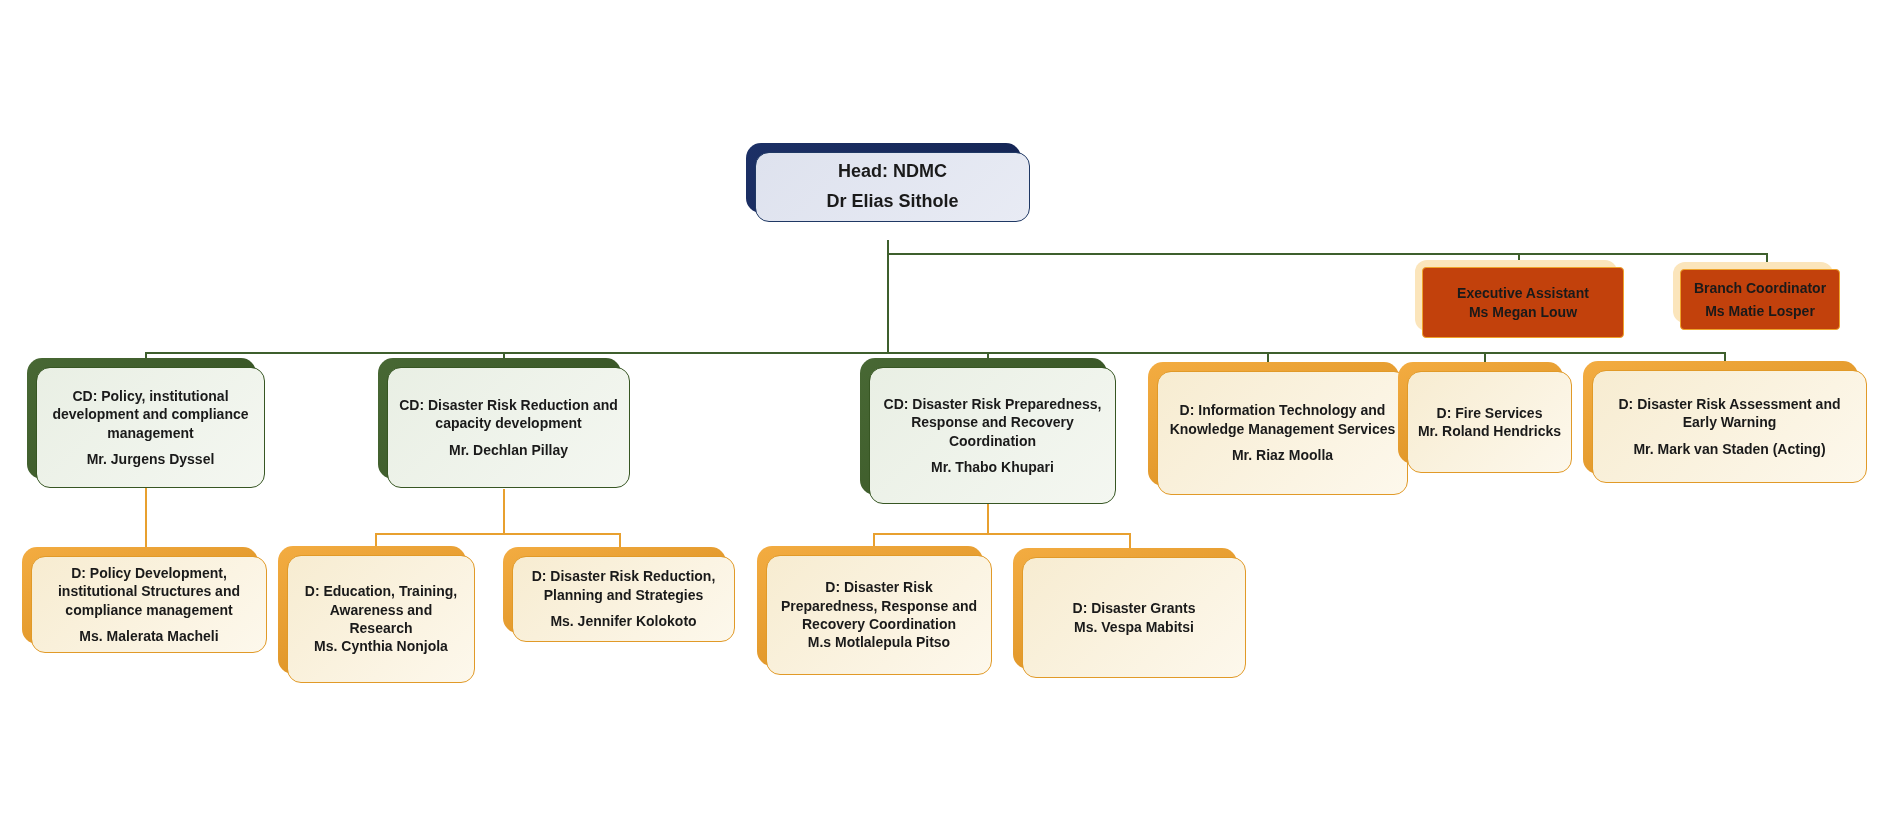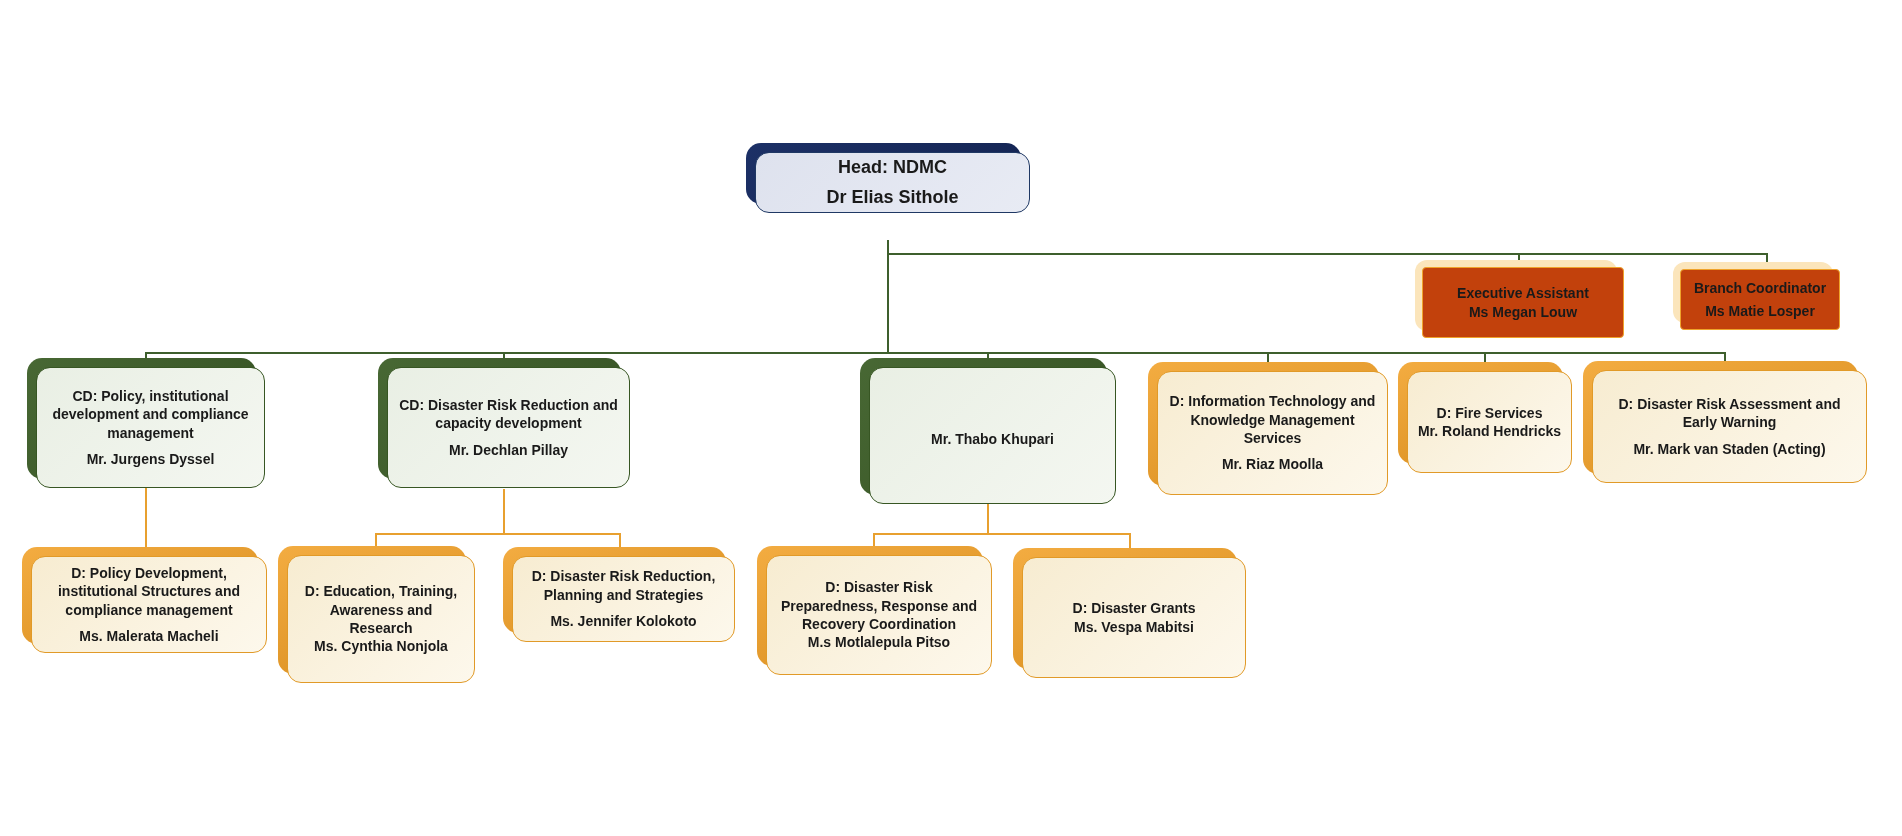--- a/index.html
+++ b/index.html
@@ -80,21 +80,21 @@
   <div class="line orange" style="left:145px;top:488px;width:2px;height:60px;"></div>
   <div class="line orange" style="left:503px;top:489px;width:2px;height:46px;"></div>
   <div class="line orange" style="left:375px;top:533px;width:246px;height:2px;"></div>
   <div class="line orange" style="left:375px;top:533px;width:2px;height:15px;"></div>
   <div class="line orange" style="left:619px;top:533px;width:2px;height:16px;"></div>
   <div class="line orange" style="left:987px;top:503px;width:2px;height:32px;"></div>
   <div class="line orange" style="left:873px;top:533px;width:258px;height:2px;"></div>
   <div class="line orange" style="left:873px;top:533px;width:2px;height:15px;"></div>
   <div class="line orange" style="left:1129px;top:533px;width:2px;height:17px;"></div>
 
-  <div class="node navy" style="left:746px;top:143px;width:284px;height:70px;">
+  <div class="node navy" style="left:746px;top:143px;width:284px;height:79px;">
     <div class="back"></div>
     <div class="front">
       <div class="title">Head: NDMC</div>
       <div class="person">Dr Elias Sithole</div>
     </div>
   </div>
 
   <div class="node pale tight" style="left:1415px;top:260px;width:209px;height:78px;">
     <div class="back"></div>
     <div class="front">
@@ -123,25 +123,26 @@
     <div class="back"></div>
     <div class="front">
       <div class="title">CD: Disaster Risk Reduction and capacity development</div>
       <div class="person">Mr. Dechlan Pillay</div>
     </div>
   </div>
 
   <div class="node green" style="left:860px;top:358px;width:256px;height:146px;">
     <div class="back"></div>
     <div class="front">
+      <div class="title">CD: Disaster Risk Preparedness, Response and Recovery Coordination</div>
       <div class="person">Mr. Thabo Khupari</div>
     </div>
   </div>
 
-  <div class="node orange" style="left:1148px;top:362px;width:240px;height:133px;">
+  <div class="node orange" style="left:1148px;top:362px;width:260px;height:133px;">
     <div class="back"></div>
     <div class="front">
       <div class="title">D: Information Technology and Knowledge Management Services</div>
       <div class="person">Mr. Riaz Moolla</div>
     </div>
   </div>
 
   <div class="node orange tight" style="left:1398px;top:362px;width:174px;height:111px;">
     <div class="back"></div>
     <div class="front">

